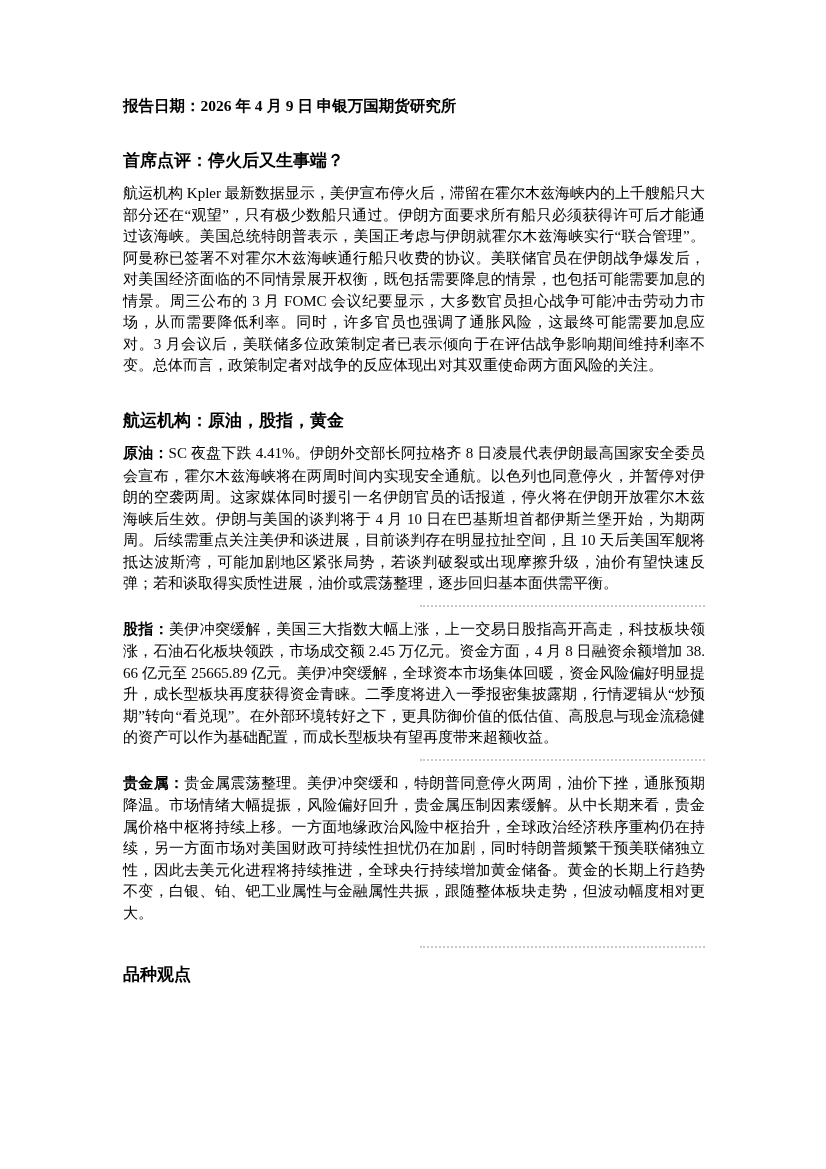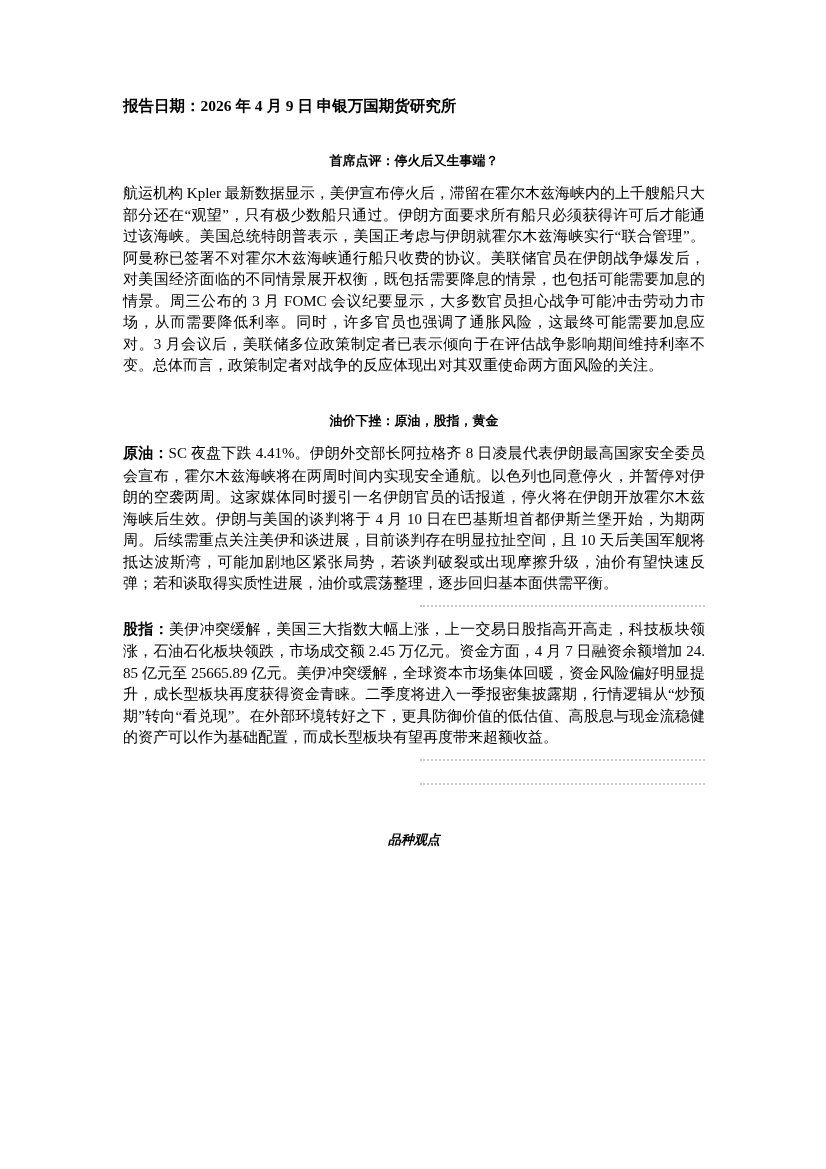--- a/index.html
+++ b/index.html
@@ -23,22 +23,21 @@
     line-height: 21.5px;
   }
   .doc-title {
     margin: 0;
     font-weight: bold;
     font-size: 15.5px;
   }
   .section-heading {
     margin: 33px 0 0 0;
     font-weight: bold;
-    font-size: 13px;
-    text-align: center;
+    font-size: 17px;
   }
   .body-para {
     margin: 12px 0 0 0;
     text-align: justify;
     text-justify: inter-ideograph;
     word-break: break-all;
   }
   .body-para b {
     font-weight: bold;
     font-family: Liberation Mono, monospace;
@@ -47,43 +46,43 @@
     height: 0;
     border-top: 2px dotted #c9c9c9;
     width: 285px;
     margin: 10px 0 0 auto;
   }
   .dotted-sep.wide {
     width: 285px;
     margin-top: 22px;
   }
   .bottom-heading {
-    margin-top: 44px;
-    font-style: italic;
+    margin-top: 16px;
   }
 </style>
 </head>
 <body>
 
 <div class="page">
 
   <p class="doc-title">报告日期：2026 年 4 月 9 日 申银万国期货研究所</p>
 
   <p class="section-heading">首席点评：停火后又生事端？</p>
 
   <p class="body-para">航运机构 Kpler 最新数据显示，美伊宣布停火后，滞留在霍尔木兹海峡内的上千艘船只大部分还在“观望”，只有极少数船只通过。伊朗方面要求所有船只必须获得许可后才能通过该海峡。美国总统特朗普表示，美国正考虑与伊朗就霍尔木兹海峡实行“联合管理”。阿曼称已签署不对霍尔木兹海峡通行船只收费的协议。美联储官员在伊朗战争爆发后，对美国经济面临的不同情景展开权衡，既包括需要降息的情景，也包括可能需要加息的情景。周三公布的 3 月 FOMC 会议纪要显示，大多数官员担心战争可能冲击劳动力市场，从而需要降低利率。同时，许多官员也强调了通胀风险，这最终可能需要加息应对。3 月会议后，美联储多位政策制定者已表示倾向于在评估战争影响期间维持利率不变。总体而言，政策制定者对战争的反应体现出对其双重使命两方面风险的关注。</p>
 
-  <p class="section-heading">油价下挫：原油，股指，黄金</p>
+  <p class="section-heading">航运机构：原油，股指，黄金</p>
 
   <p class="body-para"><b>原油：</b><span>SC 夜盘下跌 4.41%。伊朗外交部长阿拉格齐 8 日凌晨代表伊朗最高国家安全委员会宣布，霍尔木兹海峡将在两周时间内实现安全通航。以色列也同意停火，并暂停对伊朗的空袭两周。这家媒体同时援引一名伊朗官员的话报道，停火将在伊朗开放霍尔木兹海峡后生效。伊朗与美国的谈判将于 4 月 10 日在巴基斯坦首都伊斯兰堡开始，为期两周。后续需重点关注美伊和谈进展，目前谈判存在明显拉扯空间，且 10 天后美国军舰将抵达波斯湾，可能加剧地区紧张局势，若谈判破裂或出现摩擦升级，油价有望快速反弹；若和谈取得实质性进展，油价或震荡整理，逐步回归基本面供需平衡。</span></p>
 
   <div class="dotted-sep"></div>
 
-  <p class="body-para"><b>股指：</b><span>美伊冲突缓解，美国三大指数大幅上涨，上一交易日股指高开高走，科技板块领涨，石油石化板块领跌，市场成交额 2.45 万亿元。资金方面，4 月 7 日融资余额增加 24.85 亿元至 25665.89 亿元。美伊冲突缓解，全球资本市场集体回暖，资金风险偏好明显提升，成长型板块再度获得资金青睐。二季度将进入一季报密集披露期，行情逻辑从“炒预期”转向“看兑现”。在外部环境转好之下，更具防御价值的低估值、高股息与现金流稳健的资产可以作为基础配置，而成长型板块有望再度带来超额收益。</span></p>
+  <p class="body-para"><b>股指：</b><span>美伊冲突缓解，美国三大指数大幅上涨，上一交易日股指高开高走，科技板块领涨，石油石化板块领跌，市场成交额 2.45 万亿元。资金方面，4 月 8 日融资余额增加 38.66 亿元至 25665.89 亿元。美伊冲突缓解，全球资本市场集体回暖，资金风险偏好明显提升，成长型板块再度获得资金青睐。二季度将进入一季报密集披露期，行情逻辑从“炒预期”转向“看兑现”。在外部环境转好之下，更具防御价值的低估值、高股息与现金流稳健的资产可以作为基础配置，而成长型板块有望再度带来超额收益。</span></p>
 
   <div class="dotted-sep"></div>
 
+  <p class="body-para"><b>贵金属：</b><span>贵金属震荡整理。美伊冲突缓和，特朗普同意停火两周，油价下挫，通胀预期降温。市场情绪大幅提振，风险偏好回升，贵金属压制因素缓解。从中长期来看，贵金属价格中枢将持续上移。一方面地缘政治风险中枢抬升，全球政治经济秩序重构仍在持续，另一方面市场对美国财政可持续性担忧仍在加剧，同时特朗普频繁干预美联储独立性，因此去美元化进程将持续推进，全球央行持续增加黄金储备。黄金的长期上行趋势不变，白银、铂、钯工业属性与金融属性共振，跟随整体板块走势，但波动幅度相对更大。</span></p>
 
   <div class="dotted-sep wide"></div>
 
   <p class="section-heading bottom-heading">品种观点</p>
 
 </div>
 
 </body></html>

